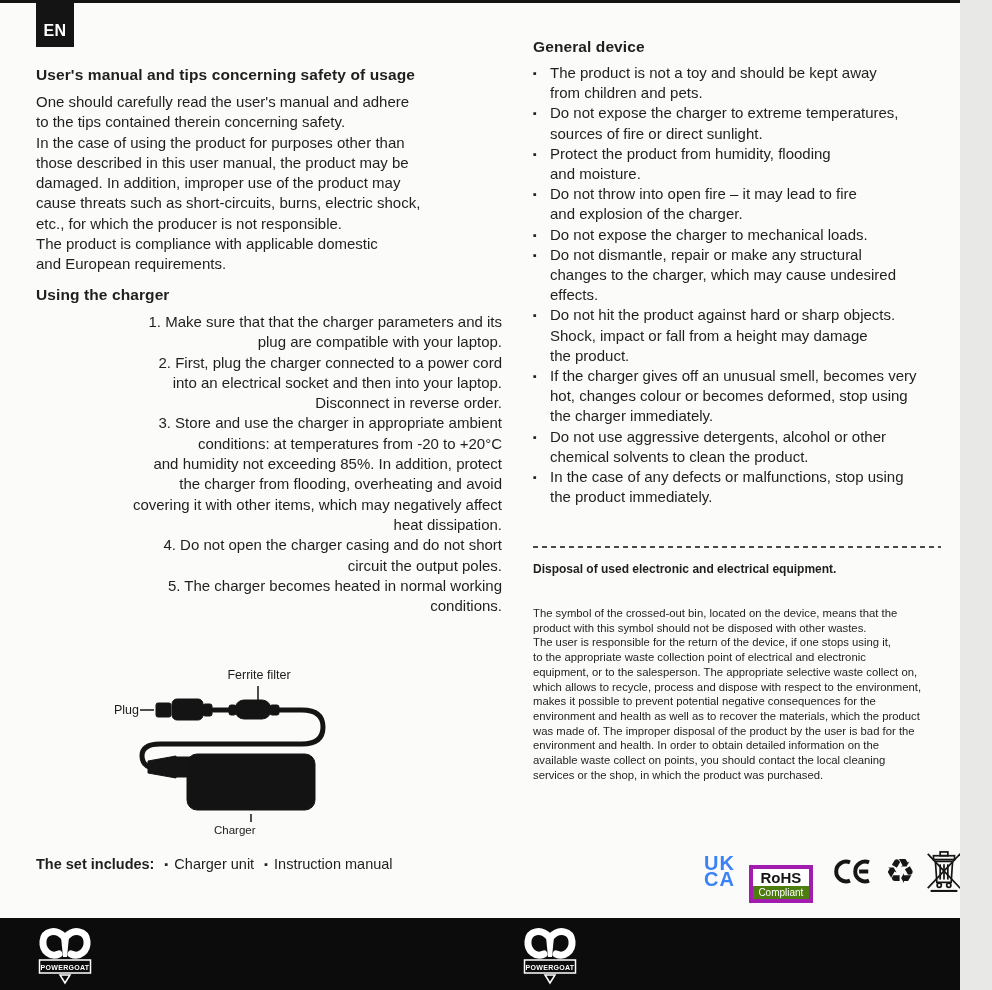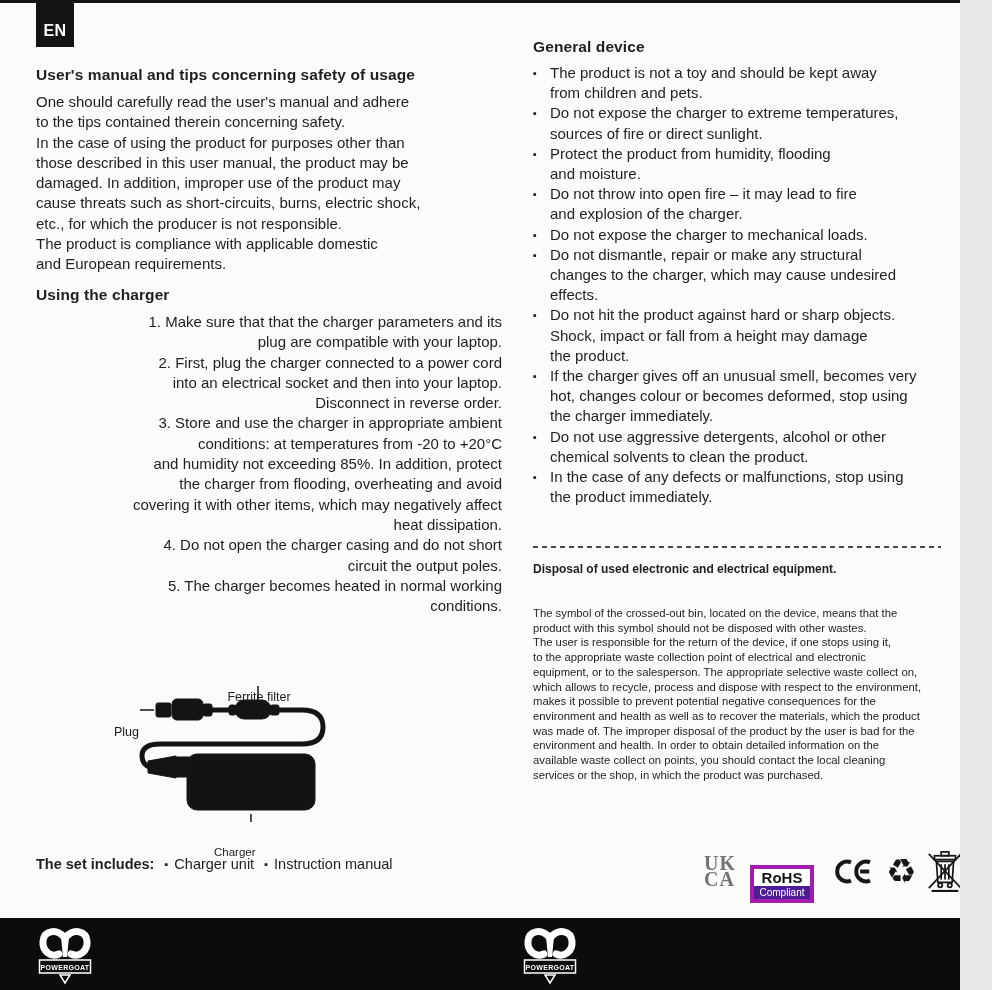--- a/index.html
+++ b/index.html
@@ -18,21 +18,21 @@
 
   #left-title   { position:absolute; left:36px; top:66px;  width:470px; }
   #intro        { position:absolute; left:36px; top:92px;  width:466px; }
   #using-head   { position:absolute; left:36px; top:286px; width:466px; }
   #steps        { position:absolute; left:36px; top:312px; width:466px; list-style:none; }
   #steps li     { font-size:15px; line-height:20.3px; white-space:pre-line;text-align:right; }
   #desc-head    { position:absolute; left:36px; top:628px; width:466px; }
 
   #diagram { position:absolute; left:36px; top:656px; width:460px; height:192px; }
   #diagram svg { position:absolute; left:0; top:0; }
-  .diag-label { position:absolute; font-size:12.5px; color:#1c1c1c; white-space:nowrap;margin-top:22px; }
+  .diag-label { position:absolute; font-size:12.5px; color:#1c1c1c; white-space:nowrap; }
   #label-ferrite { left:178px; top:12px; width:90px; text-align:center; }
   #label-plug    { left:78px;  top:47px; }
   #label-charger { left:178px; top:168px; width:76px; font-size:11.5px; }
 
   #set-includes { position:absolute; left:36px; top:856px; font-size:14.5px; }
   #set-includes b { font-weight:bold; }
   .sq-bullet { font-size:11px; vertical-align:1px; padding:0 6px 0 10px; }
 
   #gen-head   { position:absolute; left:533px; top:38px; }
   #bullets    { position:absolute; left:533px; top:63px; width:424px; list-style:none; }
@@ -40,24 +40,24 @@
   #bullets li::before { content:"▪"; position:absolute; left:0; top:0; font-size:11px; line-height:20.2px; }
 
   #dashed-divider { position:absolute; left:533px; top:546px; width:408px; height:2px;
     background:repeating-linear-gradient(90deg,#4a4a4a 0 5px,transparent 5px 9px); }
 
   #disposal-head { position:absolute; left:533px; top:562px; font-size:12px; font-weight:bold; }
   #disposal-body { position:absolute; left:533px; top:582px; width:424px; font-size:11.3px;
     line-height:14.7px; white-space:pre-line; color:#242424;margin-top:24px; }
 
   #certs { position:absolute; left:704px; top:850px; height:42px; display:flex; align-items:center; }
-  #ukca { font-weight:bold; font-size:20px; line-height:16.5px; letter-spacing:1px; color:#737373; font-family:Liberation Serif, serif; }
+  #ukca { font-weight:bold; font-size:20px; line-height:16.5px; letter-spacing:1px; color:#3b82f6; font-family:Liberation Sans, sans-serif;text-align:center; }
   #rohs { margin-left:14px; border:4px solid #a21caf; width:64px; text-align:center; background:#fff;margin-top:26px; }
   #rohs-top { font-weight:bold; font-size:15px; line-height:17px; color:#161616; }
-  #rohs-bottom { background:#4c1d95; color:#fff; font-size:10px; line-height:13px;text-align:center; }
+  #rohs-bottom { background:#4d7c0f; color:#fff; font-size:10px; line-height:13px;text-align:center; }
   #ce-mark { margin-left:14px; }
   #recycle-glyph { margin-left:12px; font-size:34px; line-height:34px; color:#161616; font-family:"DejaVu Sans",sans-serif; }
   #weee { margin-left:10px; }
 
   #bottom-bar { position:absolute; left:0; top:918px; width:992px; height:72px; background:#0c0c0c; }
   .goat-logo { position:absolute; top:7px; width:54px; height:60px; }
   #goat-1 { left:38px; } #goat-2 { left:523px; }
 </style>
 </head>
 <body>

